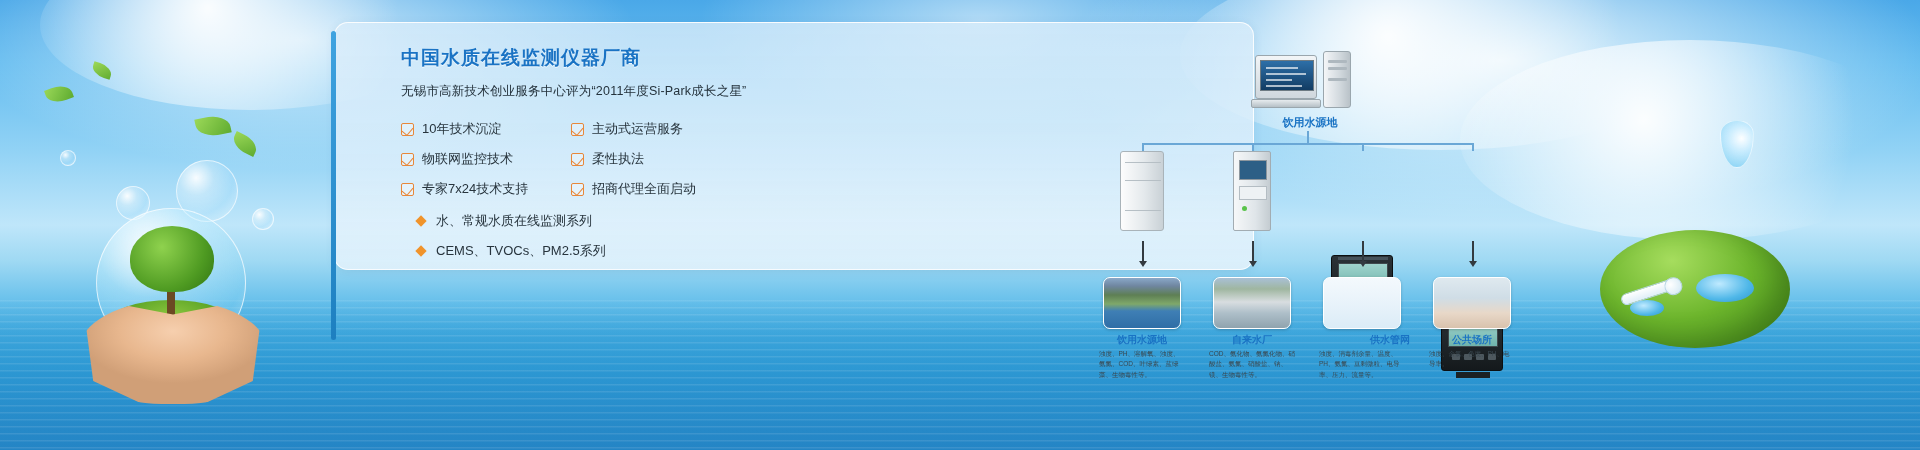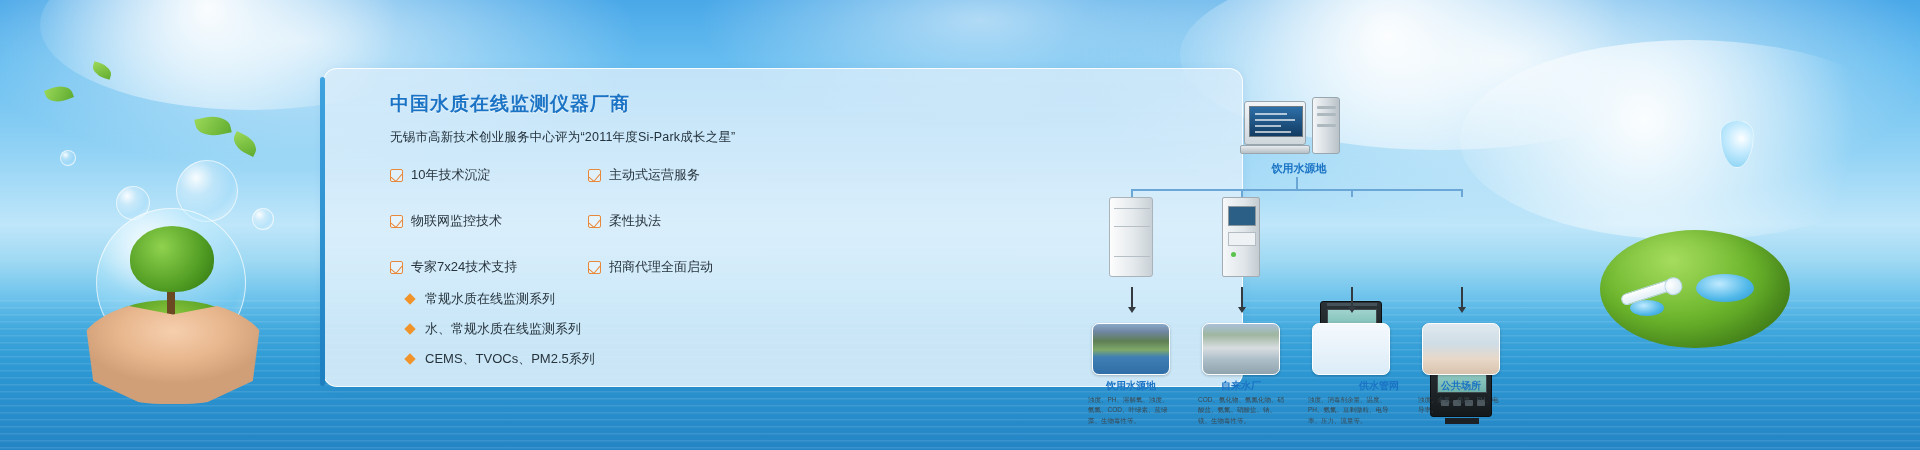--- a/index.html
+++ b/index.html
@@ -99,45 +99,44 @@
     border:1px solid #b9d6e6;
   }
   .thermo::after{
     content:""; position:absolute; right:-6px; top:-2px; width:16px; height:16px;
     border-radius:50%; background: radial-gradient(circle at 35% 35%, #ffffff, #cfe6f2);
     border:1px solid #b9d6e6;
   }
 
   
   .panel {
-    position:absolute; left:323px; top:22px; width:920px; height:319px;
+    position:absolute; left:334px; top:22px; width:920px; height:248px;
     background: linear-gradient(180deg, rgba(216,236,250,0.80) 0%, rgba(222,239,251,0.82) 45%, rgba(229,243,252,0.86) 100%);
     border: 1px solid rgba(255,255,255,0.85);
     border-radius: 14px;
     box-shadow: 0 2px 10px rgba(30,90,140,0.10);
-    margin-top: 46px;
   }
   .panel::before{
     content:""; position:absolute; left:-4px; top:8px; width:5px; height:309px;
     background: linear-gradient(180deg,#3fa3e0,#1d7fc0); border-radius:3px;
   }
 
   
   .left-col { position:absolute; left:66px; top:22px; width:350px; }
   .headline {
     font-size:19px; font-weight:bold; color:#1a73c4; letter-spacing:1px;
     text-shadow: 0 1px 0 rgba(255,255,255,0.7);
   }
   .subline {
     margin-top:12px; font-size:12.5px; color:#24323c; font-weight:normal; letter-spacing:0.2px;
   }
 
   .check-grid {
     margin-top:20px; display:grid; grid-template-columns: 170px 170px;
-    row-gap:12px; column-gap:0px;gap:28px;
+    row-gap:12px; column-gap:0px;
   }
   .check-item { display:flex; align-items:center; gap:8px; }
   .chk {
     width:13px; height:13px; border:1.6px solid #e8883a; border-radius:2px;
     position:relative; flex:0 0 auto; background:rgba(255,255,255,0.35);
   }
   .chk::after{
     content:""; position:absolute; left:2px; top:1px; width:6px; height:9px;
     border-right:1.8px solid #e8883a; border-bottom:1.8px solid #e8883a;
     transform: rotate(40deg);
@@ -306,24 +305,20 @@
         <span class="check-label">专家7x24技术支持</span>
       </div>
       <div class="check-item">
         <span class="chk"></span>
         <span class="check-label">招商代理全面启动</span>
       </div>
     </div>
 
 
     <div class="bullets">
-      <div class="bullet-item">
-        <span class="dia"></span>
-        <span class="bullet-label">常规水质在线监测系列</span>
-      </div>
       <div class="bullet-item">
         <span class="dia"></span>
         <span class="bullet-label">水、常规水质在线监测系列</span>
       </div>
       <div class="bullet-item">
         <span class="dia"></span>
         <span class="bullet-label">CEMS、TVOCs、PM2.5系列</span>
       </div>
     </div>
   </div>

